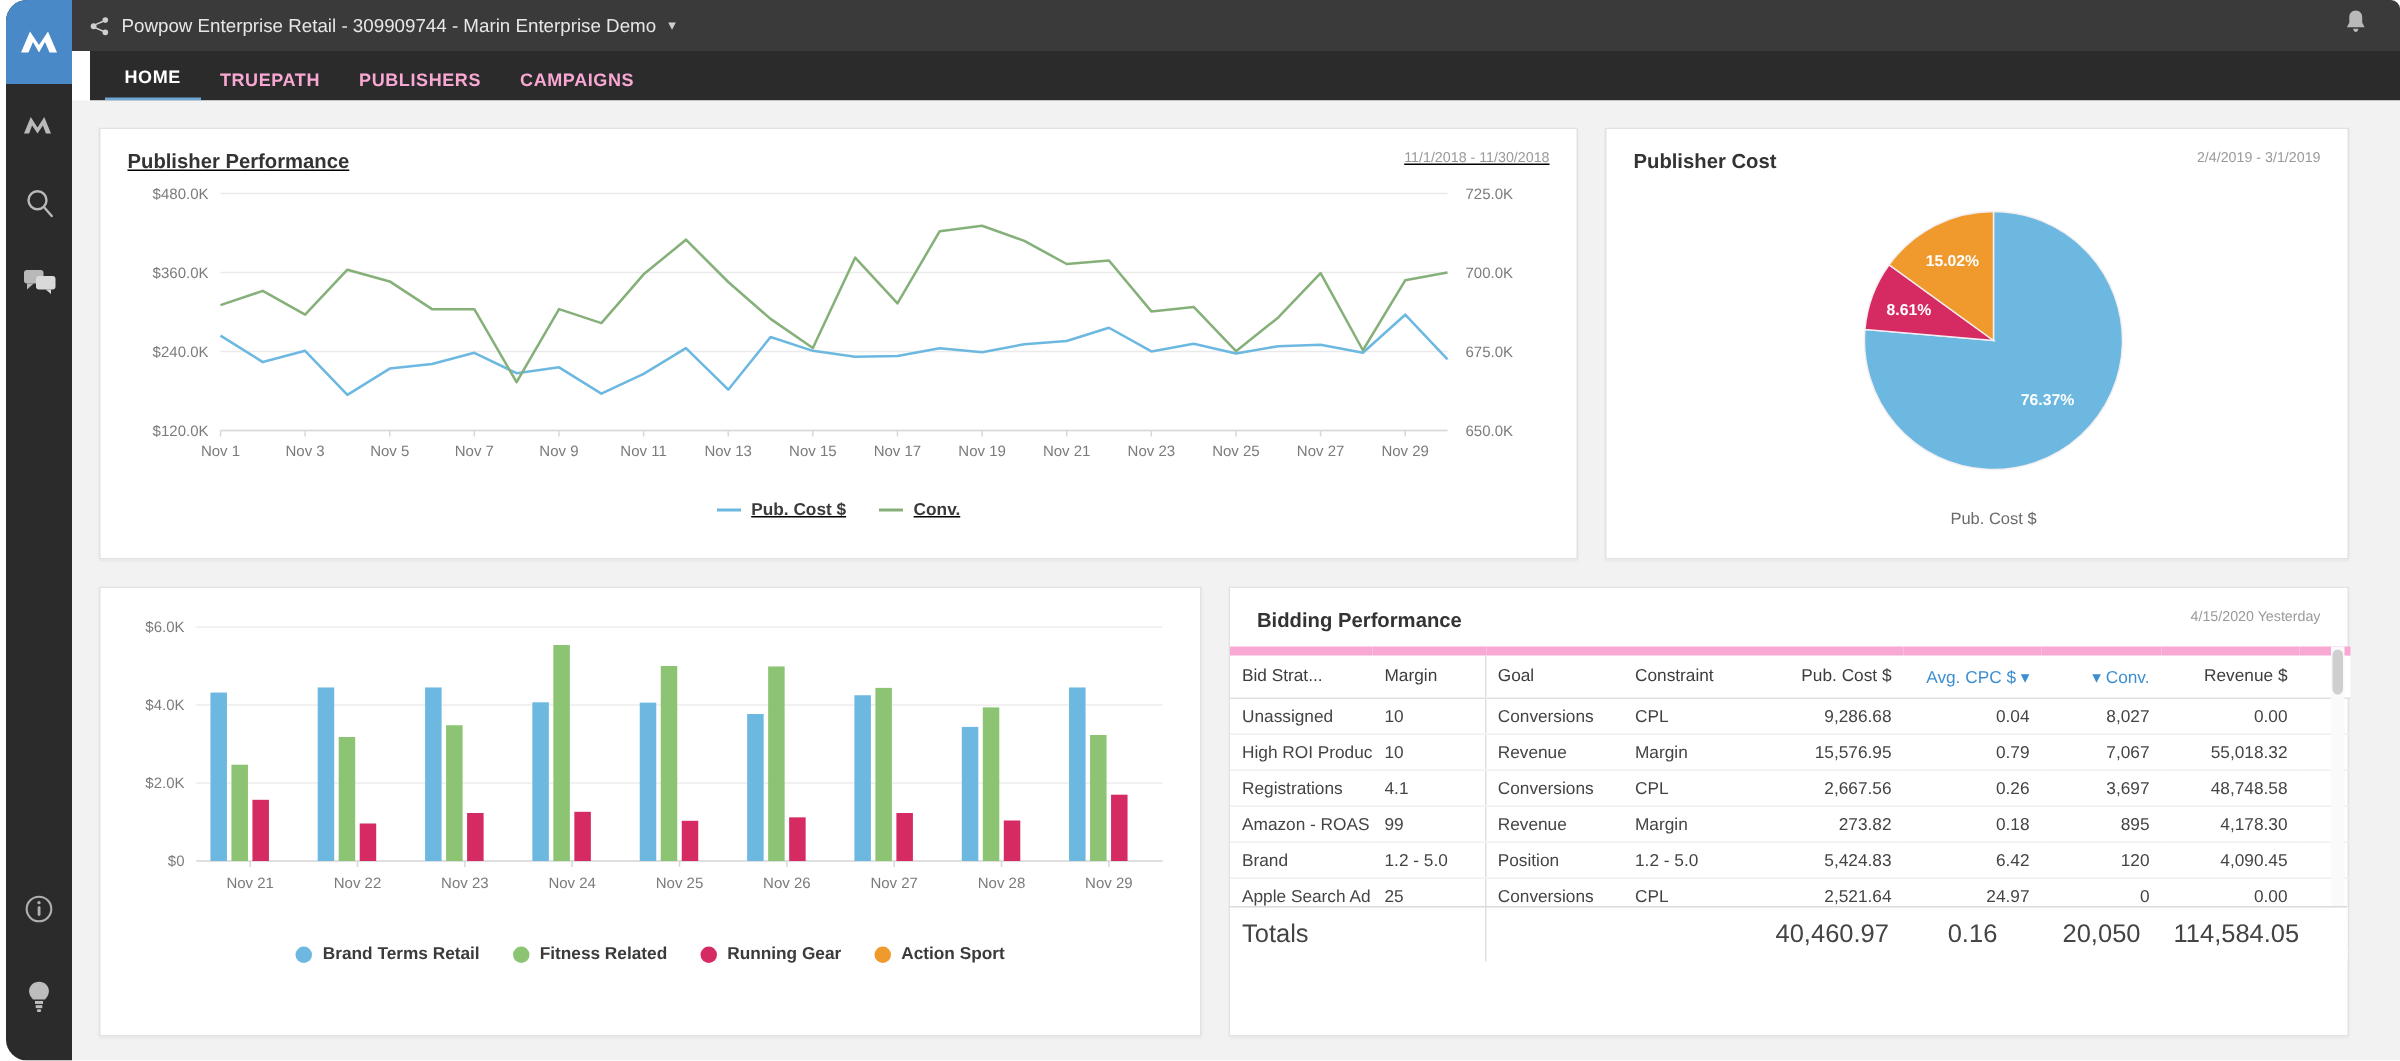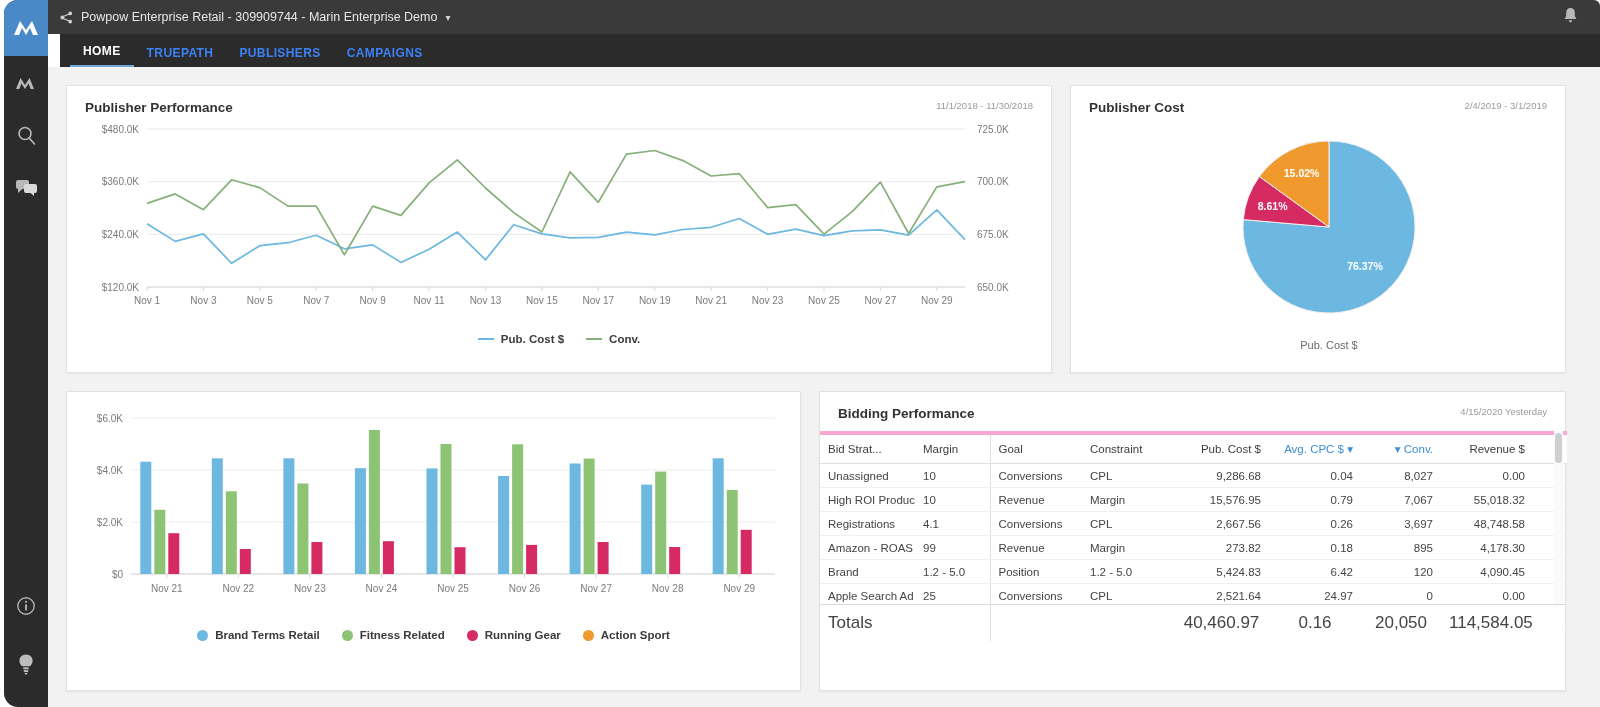--- a/index.html
+++ b/index.html
@@ -36,57 +36,57 @@
     display:flex; align-items:center; gap:8px; margin-left: 12px;
     color:#e6e6e6; font-size: 12.5px; cursor:pointer;
   }
   .bell { margin-left:auto; margin-right: 22px; cursor:pointer; }
 
   .navbar {
     position:absolute; left:60px; top:34px; width:1552px; height:33px;
     background:#2b2b2b; display:flex; align-items:flex-end; padding-left: 10px;
   }
   .nav-item {
-    font-size: 12px; letter-spacing: .4px; color:#3b82f6; padding: 0 13px 7px 13px;
+    font-size: 12px; letter-spacing: .4px; color:#f9a8d4; padding: 0 13px 7px 13px;
     cursor:pointer; font-weight:600;
   }
   .nav-item.active { color:#ffffff; border-bottom: 2px solid #6fa8d6; }
 
   
   .canvas { position:absolute; left:48px; top:67px; width:1552px; height:640px; background:#f2f2f2; }
 
   .card {
     position:absolute; background:#fff; border:1px solid #e2e2e2;
     box-shadow: 0 1px 2px rgba(0,0,0,.06);
   }
   .card-title { font-size: 13.5px; font-weight: bold; color:#333; }
   .card-date { font-size: 9.5px; color:#9a9a9a; }
   .card-head { display:flex; align-items:flex-start; justify-content:space-between; }
 
-  #card-pubperf { left: 18px; top: 18px; width: 986px; height: 288px; padding: 14px 18px 0 18px; }
+  #card-pubperf { left: 18px; top: 18px; width: 986px; height: 288px; padding: 14px 18px 0 18px; text-decoration: underline; }
   #card-pubcost { left: 1022px; top: 18px; width: 496px; height: 288px; padding: 14px 18px 0 18px; }
   #card-campcost{ left: 18px; top: 324px; width: 735px; height: 300px; padding: 14px 18px 0 18px; }
   #card-bidding { left: 771px; top: 324px; width: 747px; height: 300px; padding: 14px 0 0 0; }
   .tick-label { font-size: 10px; fill:#7b7b7b; }
   .pie-pct { font-size: 10.5px; font-weight: bold; fill:#fff; }
   .pie-caption { font-size: 11px; fill:#6b6b6b; }
 
   .legend { display:flex; align-items:center; justify-content:center; gap: 22px; margin-top: 4px;}
   .legend-item { display:flex; align-items:center; gap:7px; font-size:11.5px; color:#3b3b3b; cursor:pointer;}
   .legend-line { width: 16px; height: 2px; display:inline-block; }
   .legend-dot { width: 11px; height: 11px; border-radius:50%; display:inline-block; }
   .legend-bold { font-weight:bold; }
 
   
   .bid-head { padding: 0 18px; }
   .tbl-wrap { margin-top: 10px; position:relative; height: 210px; }
   table.bid { width: 100%; border-collapse: collapse; font-size: 11.5px; color:#444; table-layout: fixed;}
   table.bid th {
     font-weight: normal; color:#3d3d3d; padding: 7px 8px; text-align:right;
-    border-top:4px solid #f9a8d4; border-bottom:1px solid #e0e0e0; background:#fff;
+    border-top:6px solid #f9a8d4; border-bottom:1px solid #e0e0e0; background:#fff;
     white-space:nowrap; overflow:hidden;
   }
   table.bid th.sorted { color:#3d8fd1; }
   table.bid td {
     padding: 5.5px 8px; text-align:right; border-bottom:1px solid #f0f0f0;
     white-space:nowrap; overflow:hidden; text-overflow:clip;
   }
   table.bid th.l, table.bid td.l { text-align:left; }
   table.bid th.c, table.bid td.c { text-align:left; }
   .col-sep { border-left:1px solid #e0e0e0; }

